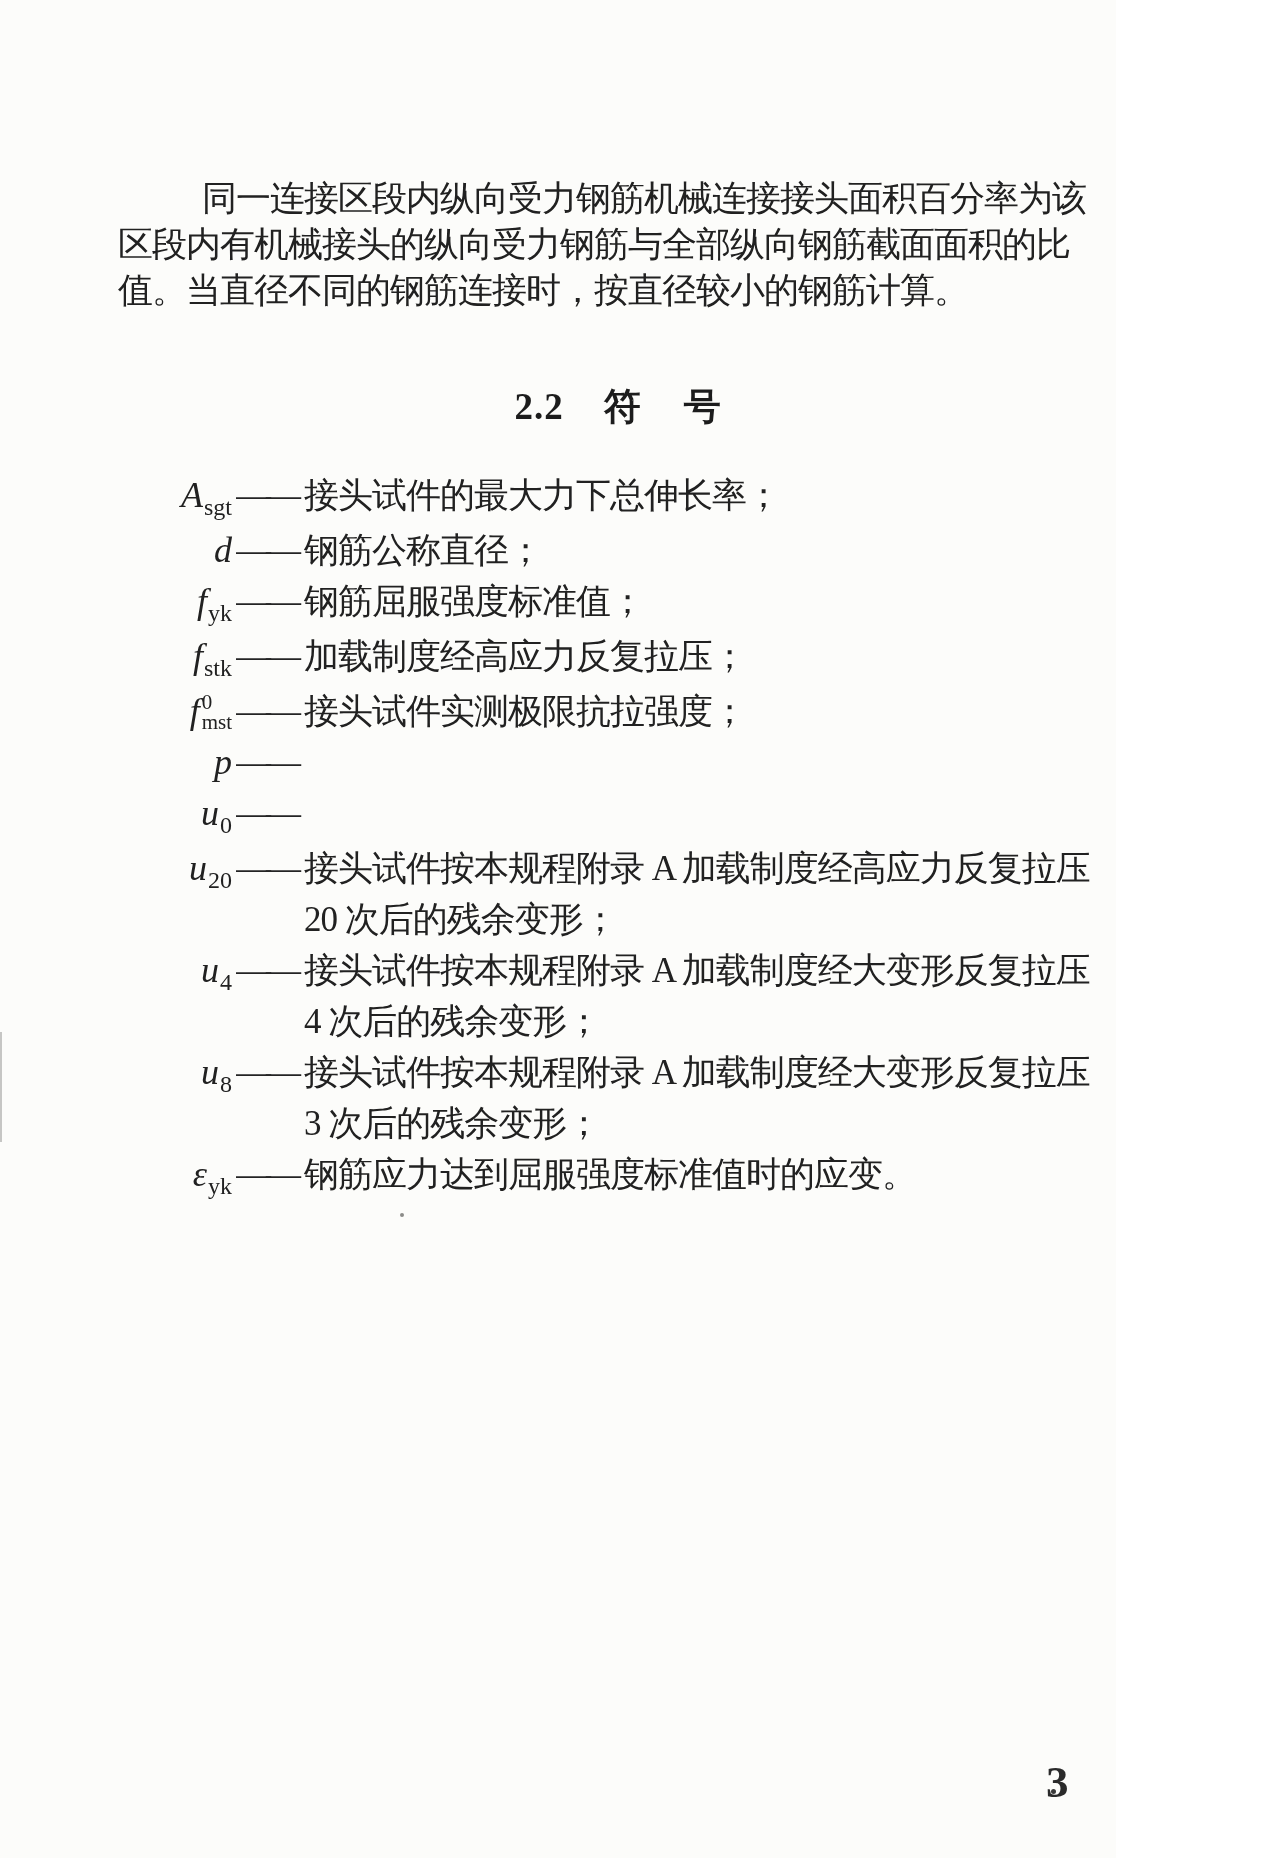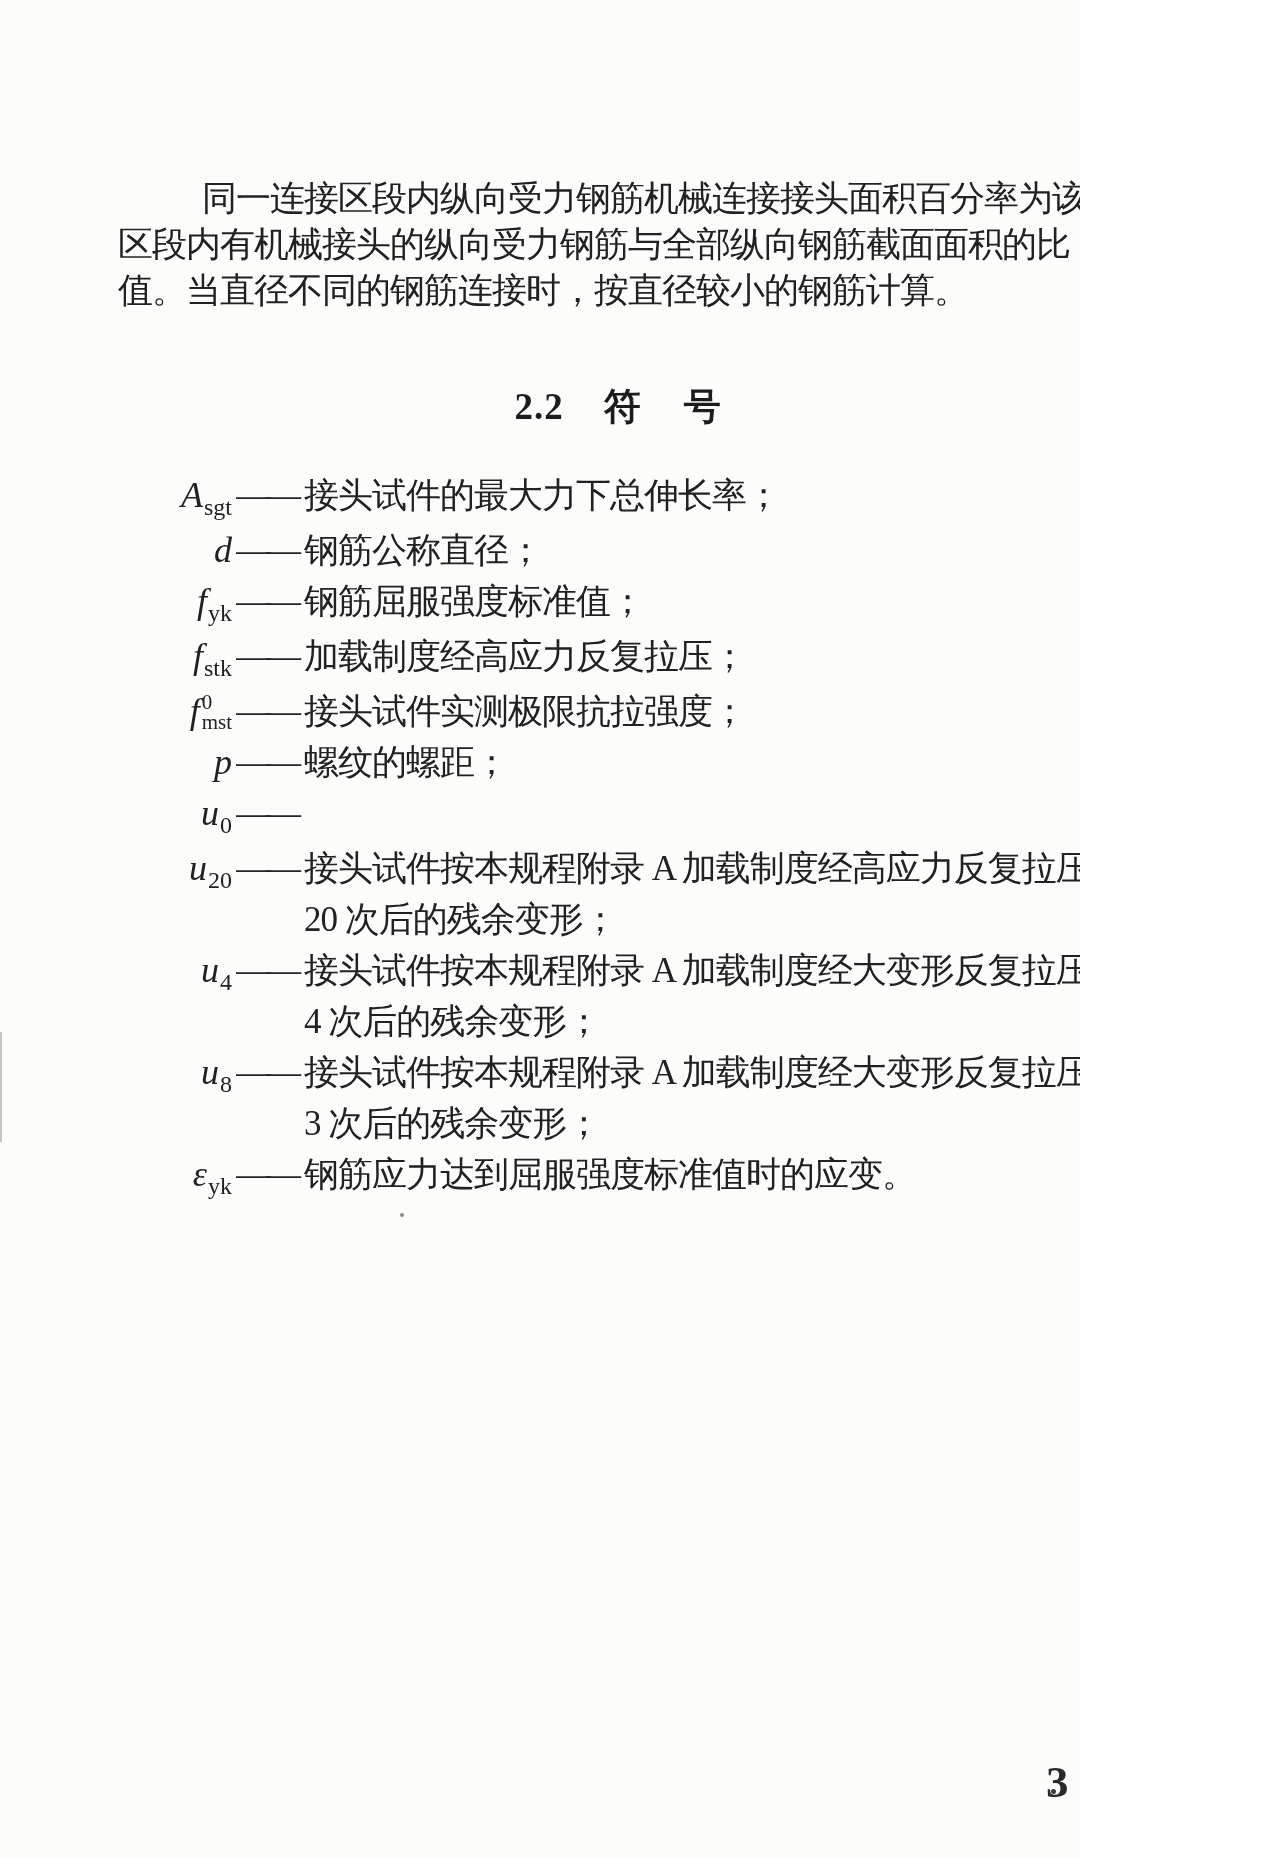--- a/index.html
+++ b/index.html
@@ -1,20 +1,21 @@
 <!DOCTYPE html>
 <html><head>
 <meta charset="utf-8">
 <style>
   html,body{margin:0;padding:0;background:#ffffff;}
   .page{
     position:relative;width:1080px;height:1858px;overflow:hidden;
     background:#fcfcfa;
     font-family:"Liberation Serif","DejaVu Serif",serif;
     color:#212121;
+    padding-left:36px;
   }
   
   .paragraph{position:absolute;left:118px;top:176px;width:960px;
     font-size:35px;line-height:46px;letter-spacing:-1px;}
   .pline{white-space:nowrap;}
   .pline.indent{text-indent:84px;}
   
   .heading{position:absolute;left:0;top:382px;width:1236px;text-align:center;
     font-size:37px;font-weight:bold;letter-spacing:1px;color:#1c1c1c;}
   .h-num{margin-right:40px;text-align:right;}
@@ -133,23 +134,20 @@
       <div class="desc">
         <div class="dline">接头试件实测极限抗拉强度；</div>
       </div>
     </div>
 
     <div class="srow">
       <div class="sym">
         <span class="var">p</span>
       </div>
       <div class="dash">——</div>
-      <div class="desc">
-        <div class="dline">螺纹的螺距；</div>
-      </div>
     </div>
 
     <div class="srow">
       <div class="sym">
         <span class="var">u</span>
           <span class="sub">0</span>
       </div>
       <div class="dash">——</div>
     </div>
 

